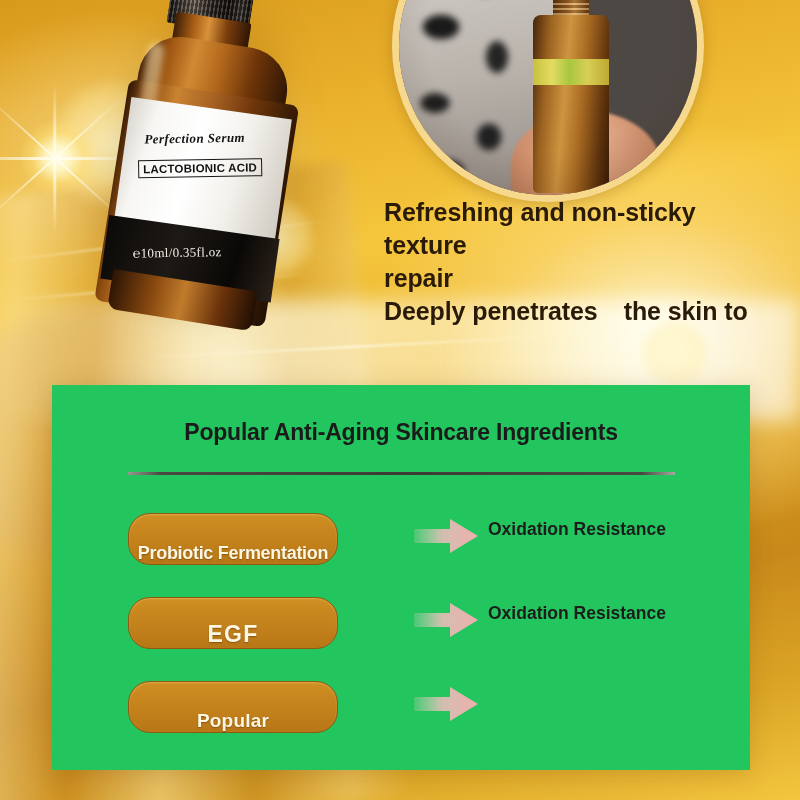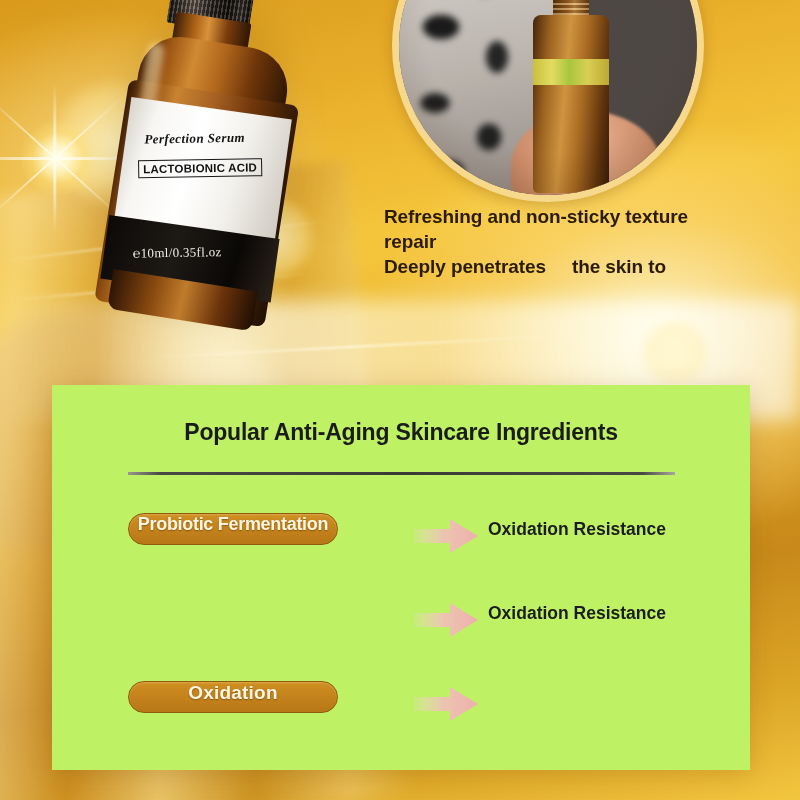--- a/index.html
+++ b/index.html
@@ -185,47 +185,46 @@
     filter:blur(.6px);
   }
   .inset-shade {
     position:absolute; inset:0; border-radius:50%;
     background:radial-gradient(circle at 50% 45%, rgba(0,0,0,0) 55%, rgba(60,30,5,.28) 100%);
   }
 
   
   .headline {
     position:absolute; left:384px; top:196px; width:400px;
-    font-size:19px; font-weight:700; line-height:1.32; color:#2a1a08;
+    font-size:25px; font-weight:700; line-height:1.32; color:#2a1a08;
     letter-spacing:-.1px;
-    margin-top:8px;
   }
   .headline .gap { display:inline-block; width:26px; }
 
   
   .card {
     position:absolute; left:52px; top:385px; width:698px; height:385px;
-    background:#bef264; box-shadow:0 4px 22px rgba(120,70,10,.22);
+    background:#22c55e; box-shadow:0 4px 22px rgba(120,70,10,.22);
   }
   .card-title {
     position:absolute; left:0; top:34px; width:100%; text-align:center;
     font-size:23px; font-weight:700; color:#1b1b1b; letter-spacing:-.2px;
   }
   .divider {
     position:absolute; left:76px; top:87px; width:547px; height:2.5px;
     background:linear-gradient(90deg,#9a978f,#4a4844 6%,#3d3b38 50%,#4a4844 94%,#a9a69e);
   }
 
   .rows { position:absolute; left:0; top:118px; width:100%; }
   .row { position:relative; height:84px; }
   .pill {
-    position:absolute; left:76px; top:10px; width:210px; height:32px;
+    position:absolute; left:76px; top:10px; width:210px; height:52px;
     background:linear-gradient(180deg,#cf8f22 0%,#c4831c 48%,#b87716 100%);
     border:1.6px solid #8d5a10; border-radius:22px;
-    display:flex; align-items:flex-start; justify-content:center;
+    display:flex; align-items:flex-end; justify-content:center;
     box-shadow:inset 0 1px 2px rgba(255,220,150,.35);
   }
   .pill span {
     color:#fdf6e3; font-weight:700; white-space:nowrap;
     text-shadow:0 1px 1.5px rgba(90,55,8,.55);
   }
   .pill.sz-lg span { font-size:19px; letter-spacing:.2px; }
   .pill.sz-xl span { font-size:23px; letter-spacing:1.2px; }
   .pill.sz-fit span { font-size:18px; letter-spacing:-.3px; }
 
@@ -315,31 +314,34 @@
                 <stop offset="1" stop-color="#efaeae" stop-opacity="1"></stop>
               </linearGradient>
             </defs>
             <path d="M2 12 L38 12 L38 2 L66 19 L38 36 L38 26 L2 26 Z" fill="url(#ag1)"></path>
           </svg>
         </div>
         <div class="benefit">Oxidation Resistance</div>
       </div>
 
       <div class="row">
+        <div class="pill sz-xl">
+          <span>EGF</span>
+        </div>
         <div class="arrow">
           <svg width="68" height="38" viewBox="0 0 68 38">
             <path d="M2 12 L38 12 L38 2 L66 19 L38 36 L38 26 L2 26 Z" fill="url(#ag1)"></path>
           </svg>
         </div>
         <div class="benefit">Oxidation Resistance</div>
       </div>
 
       <div class="row">
         <div class="pill sz-lg">
-          <span>Oxidation</span>
+          <span>Popular</span>
         </div>
         <div class="arrow">
           <svg width="68" height="38" viewBox="0 0 68 38">
             <path d="M2 12 L38 12 L38 2 L66 19 L38 36 L38 26 L2 26 Z" fill="url(#ag1)"></path>
           </svg>
         </div>
       </div>
 
     </div>
   </div>

